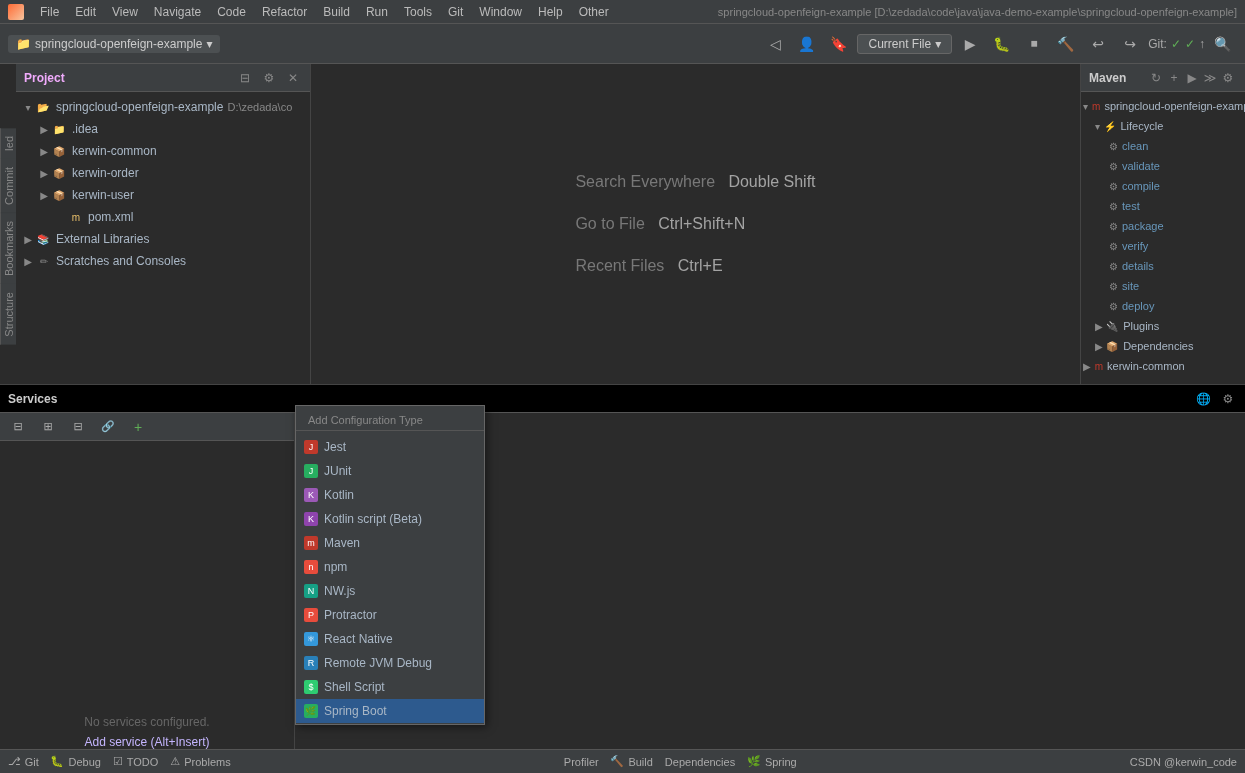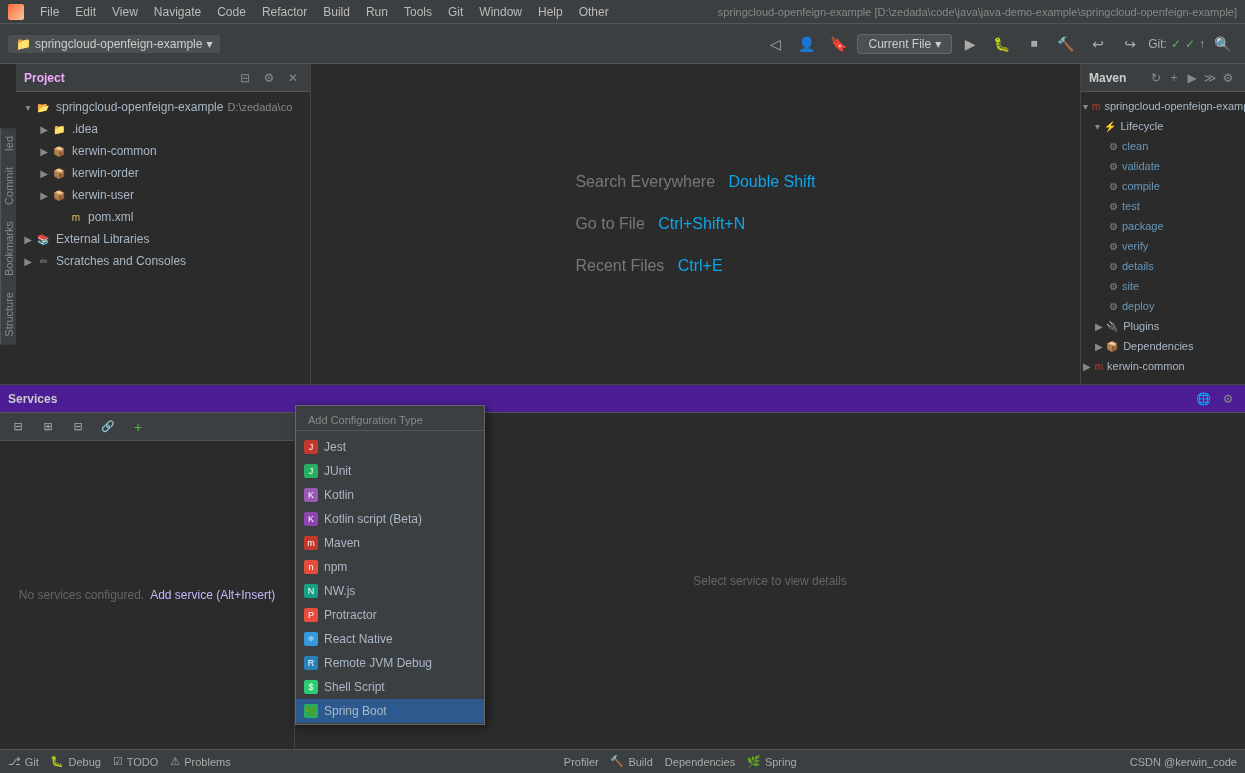--- a/index.html
+++ b/index.html
@@ -179,21 +179,21 @@
     }
     .shortcuts-display {
       text-align: left;
     }
     .shortcut-row {
       margin-bottom: 24px;
       font-size: 16px;
       color: #787878;
     }
     .shortcut-key {
-      color: #0ea5e9;
+      color: #a3a3a3;
       font-weight: normal;
     }
 
     
     .right-panel {
       width: 165px;
       background: #2b2b2b;
       border-left: 1px solid #444;
       display: flex;
       flex-direction: column;
@@ -238,21 +238,21 @@
       border-top: 1px solid #444;
       display: flex;
       flex-direction: column;
       position: absolute;
       bottom: 24px;
       left: 0;
       right: 0;
     }
     .bottom-header {
       height: 28px;
-      background: #4c1d95;
+      background: #000000;
       display: flex;
       align-items: center;
       padding: 0 8px;
       border-bottom: 1px solid #555;
       gap: 6px;
     }
     .bottom-title { font-size: 12px; color: #ccc; font-weight: bold; }
     .bottom-spacer { flex: 1; }
     .bottom-content {
       flex: 1;
@@ -269,23 +269,23 @@
       background: #3c3f41;
       display: flex;
       align-items: center;
       padding: 0 4px;
       gap: 2px;
       border-bottom: 1px solid #555;
     }
     .services-empty {
       flex: 1;
       display: flex;
-      flex-direction: row;
-      align-items: center;
-      justify-content: center;
+      flex-direction: column;
+      align-items: center;
+      justify-content: flex-end;
       color: #666;
       font-size: 12px;
       gap: 6px;
     }
     .services-add-link {
       color: #c4b5fd;
       cursor: pointer;
       font-size: 12px;
     }
     .services-right {
@@ -715,23 +715,20 @@
           <span class="dropdown-label">Spring Boot</span>
 
         </div>
         <div class="dropdown-item">
           
           
         </div>
 
       </div>
 
-      <div class="services-right">
-        <span>Select service to view details</span>
-      </div>
     </div>
   </div>
 
   <div class="status-bar">
     <div class="status-item">
       <span>⎇</span>
       <span>Git</span>
     </div>
     <div class="status-item">
       <span>🐛</span>

